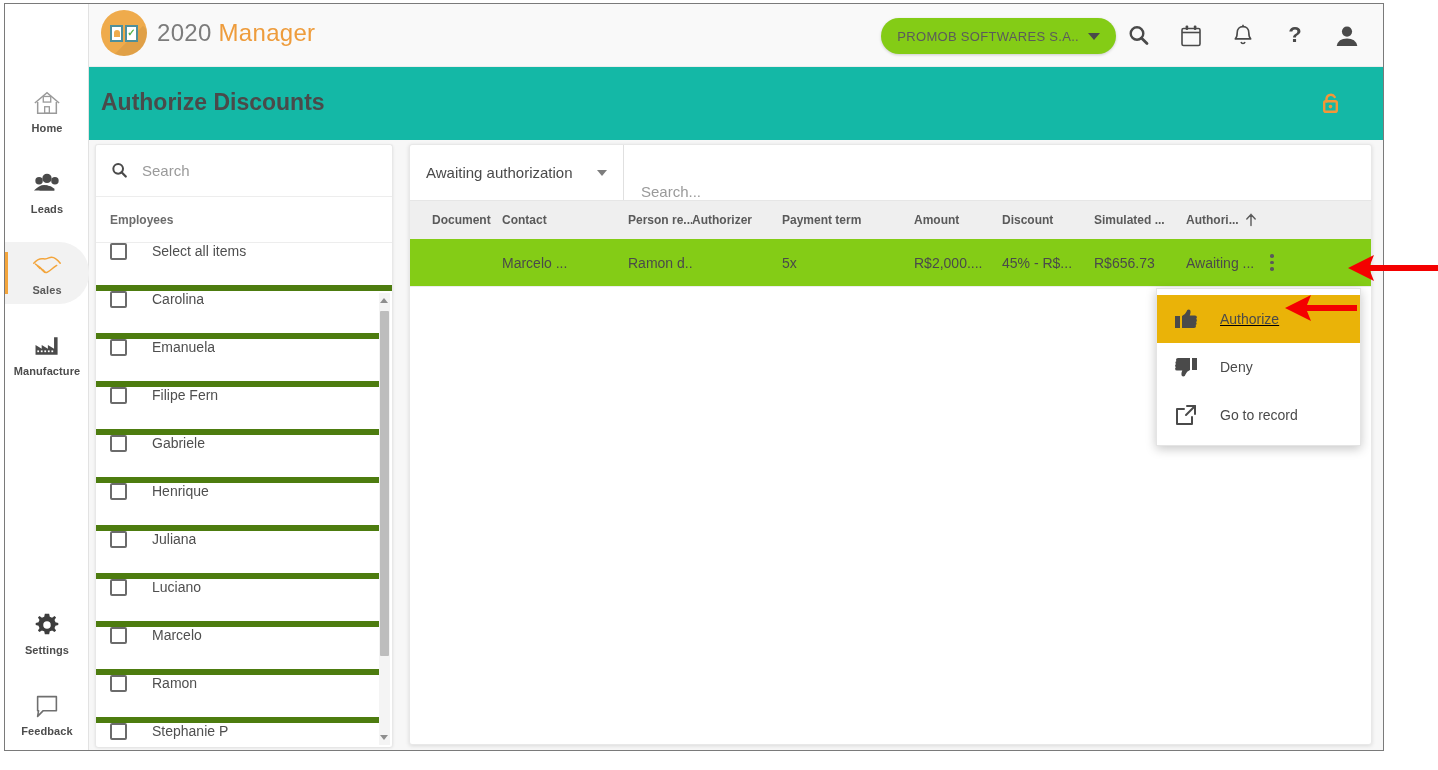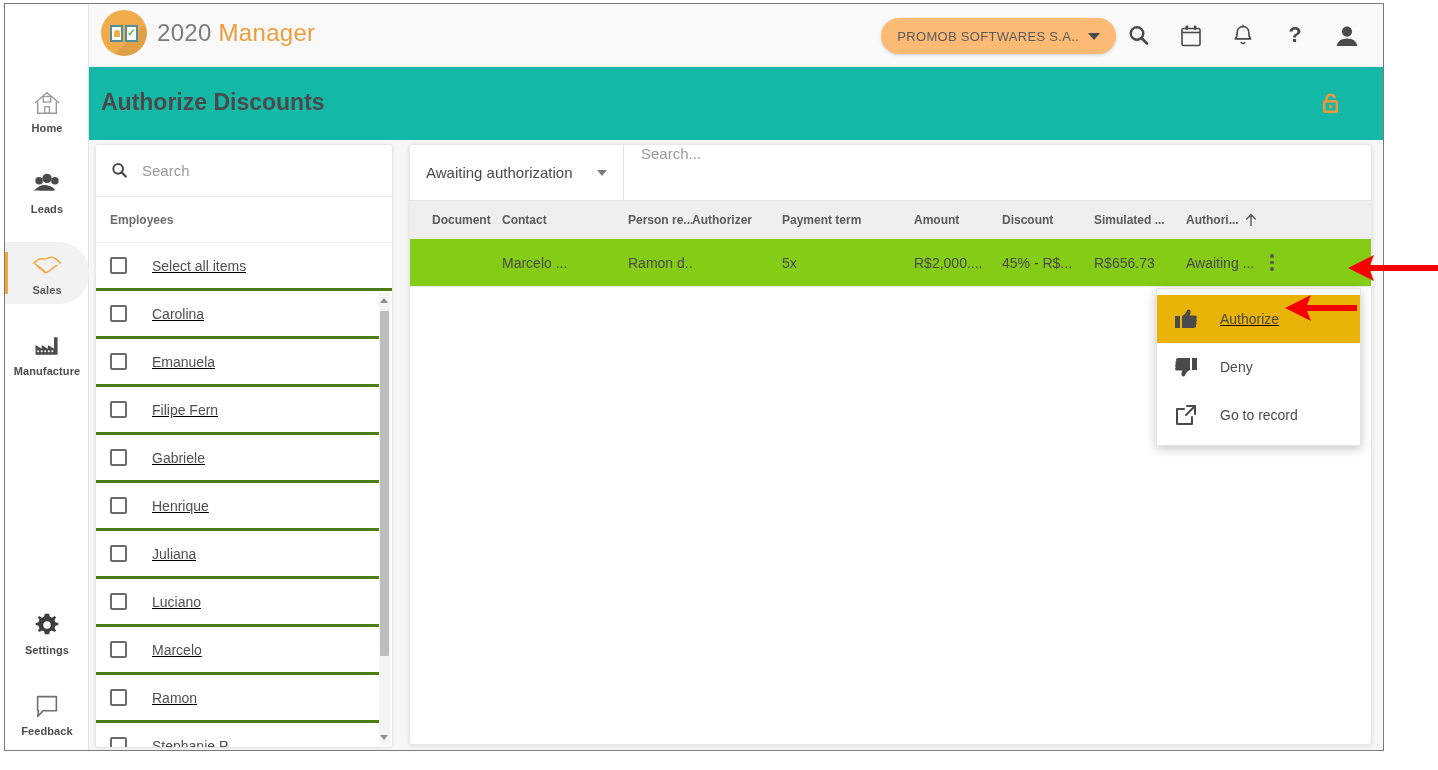--- a/index.html
+++ b/index.html
@@ -90,21 +90,21 @@
   }
   #logo-text {
     margin-left: 10px; font-size: 24px; letter-spacing: .3px;
   }
   #logo-text .t2020 { color: #7c7c7c; }
   #logo-text .tmgr { color: #ee9c3c; }
 
   #org-select {
     position: absolute; right: 267px; top: 14px;
     height: 36px; min-width: 230px;
-    background: #fdba74; border-radius: 18px;
+    background: #84cc16; border-radius: 18px;
     box-shadow: 0 1px 3px rgba(0,0,0,.18);
     display: flex; align-items: center; justify-content: center;
     padding: 0 16px; cursor: pointer;
   }
   #org-select .org-name {
     font-size: 13px; color: #5b5b5b; letter-spacing: .3px;
     white-space: nowrap;
   }
   #org-select .caret {
     margin-left: 9px; width: 0; height: 0;
@@ -151,24 +151,23 @@
   }
   #emp-search .ph {
     margin-left: 13px; font-size: 15px; color: #9a9a9a;
   }
   #emp-group-head {
     height: 46px; display: flex; align-items: center;
     padding: 0 14px; border-bottom: 1px solid #ededed;
     font-size: 12px; font-weight: bold; color: #6c6c6c;
   }
   .emp-row {
-    height: 48px; display: flex; align-items: center;
-    padding: 0 14px; border-bottom: 3px solid #4d7c0f;
+    height: 48px; display: flex; 
+    padding: 0 14px; border-bottom: 6px solid #4d7c0f;
     cursor: pointer;
-    text-decoration: underline;
   }
   .emp-row .cb {
     width: 17px; height: 17px;
     border: 2px solid #6b6b6b; border-radius: 2px;
     flex: 0 0 auto;
   }
   .emp-row .nm {
     margin-left: 25px; font-size: 14px; color: #4f4f4f;
     white-space: nowrap; overflow: hidden;
   }
@@ -211,21 +210,21 @@
     cursor: pointer;
   }
   #status-filter .val { font-size: 15px; color: #4a4a4a; flex: 1; }
   #status-filter .caret {
     width: 0; height: 0;
     border-left: 5px solid transparent;
     border-right: 5px solid transparent;
     border-top: 6px solid #7d7d7d;
   }
   #table-search {
-    flex: 1; display: flex; align-items: flex-start; padding: 0 17px;
+    flex: 1; display: flex; align-items: flex-end; padding: 0 17px;
   }
   #table-search .ph { font-size: 15px; color: #9a9a9a; }
 
   #table-head {
     height: 39px; background: #efefef;
     display: flex; align-items: center;
     border-top: 1px solid #e6e6e6;
   }
   #table-head .th {
     font-size: 12px; font-weight: bold; color: #5a5a5a;

